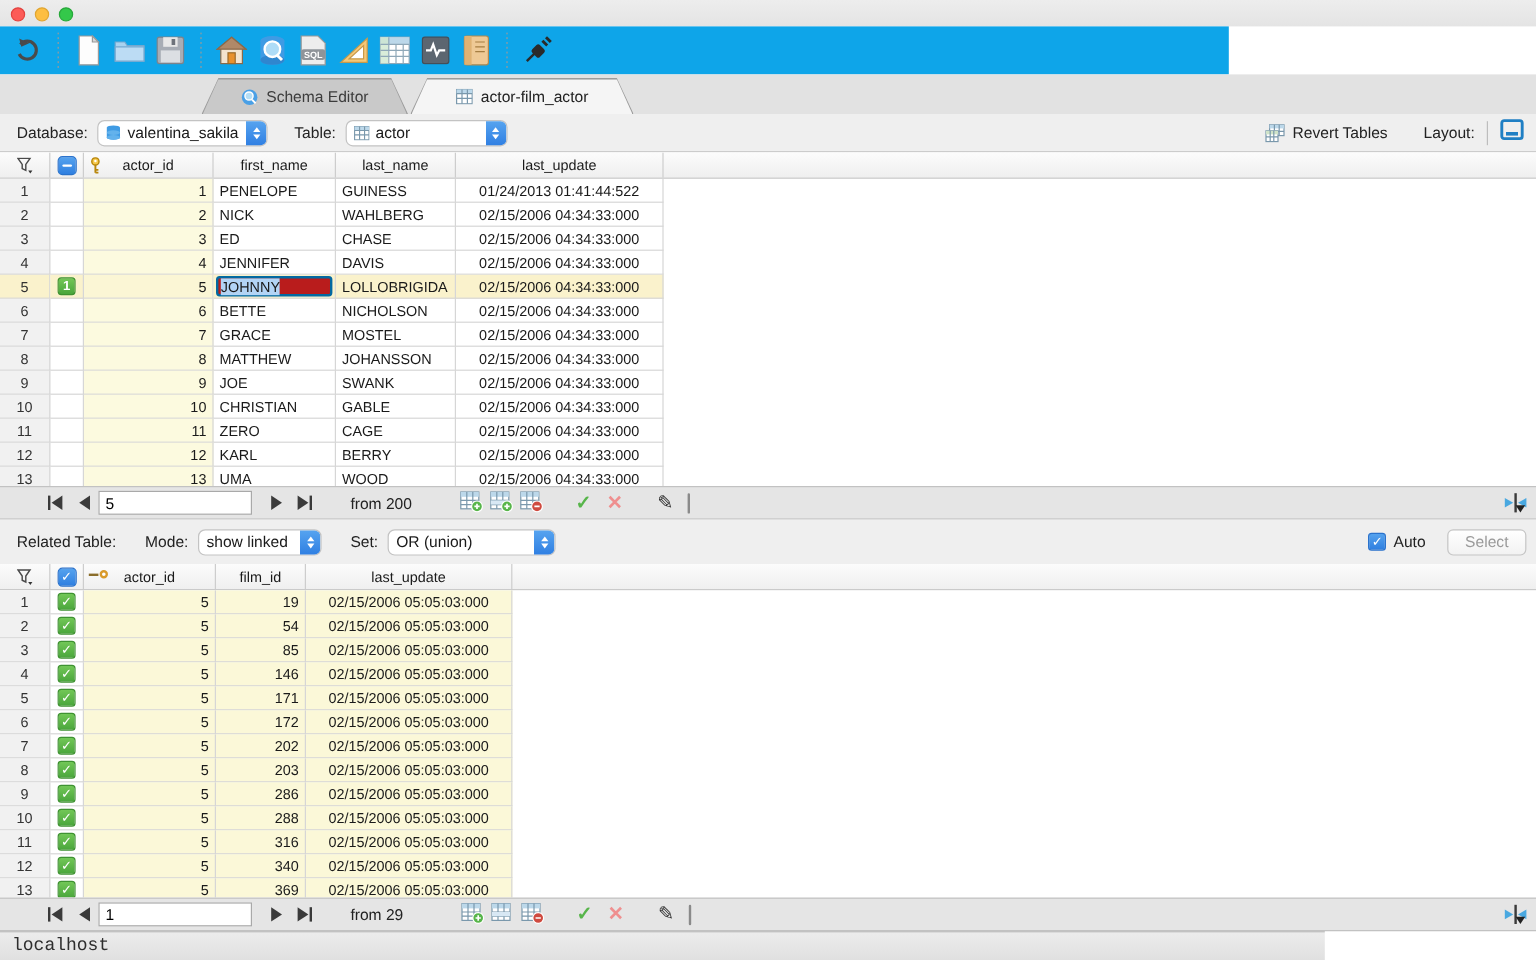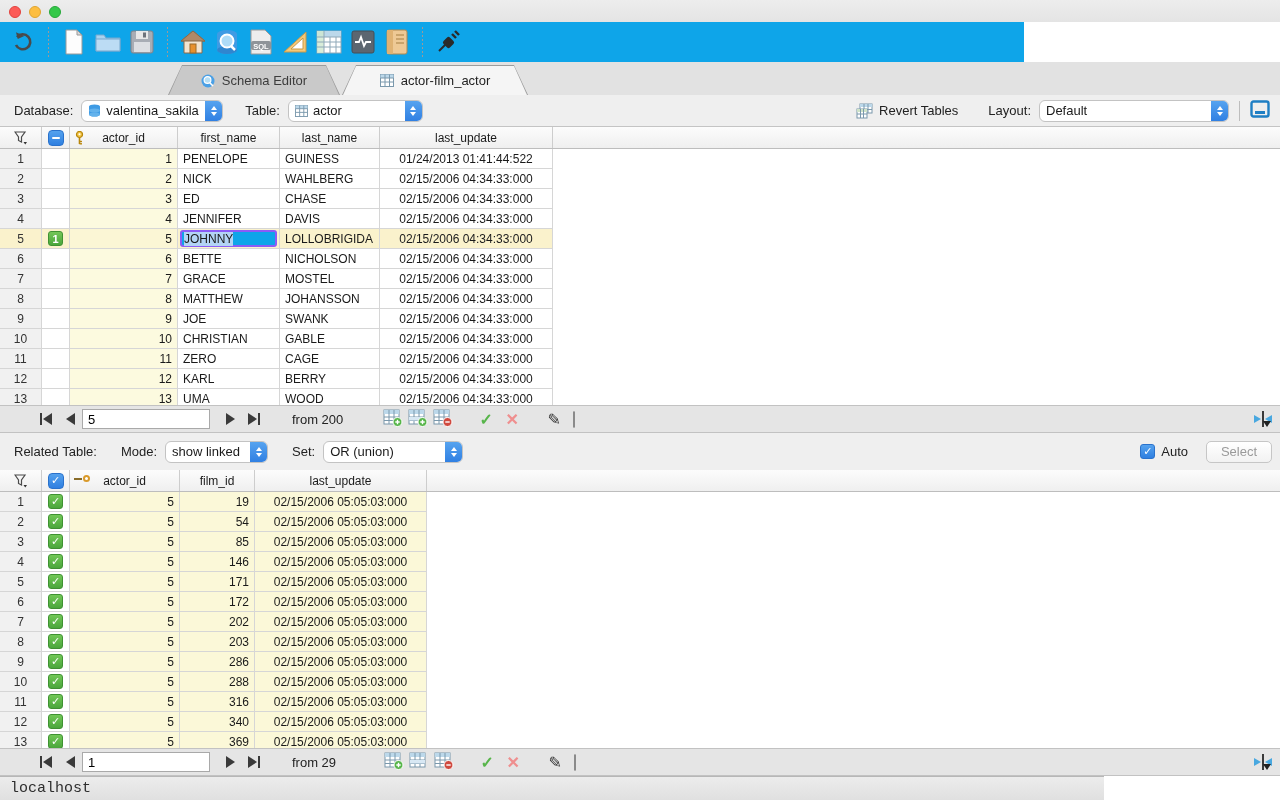--- a/index.html
+++ b/index.html
@@ -59,21 +59,21 @@
   #grid1 .grow.current .c { background:#faf2cc; }
   #grid1 .grow.current .c.keybg { background:#fbf6d5; }
   #grid2 .c:not(.rn):not(.mark) { background:#fbf8d8; }
 
   .badge { width:15px; height:15px; border-radius:3px; background:linear-gradient(#74c657,#4aa63c); border:1px solid #3f9232; color:#fff; font-size:11px; font-weight:bold; display:flex; align-items:center; justify-content:center; }
   .rowcheck { width:15px; height:15px; border-radius:3px; background:linear-gradient(#72c757,#4aa63c); border:1px solid #3f9232; color:#fff; font-size:11px; display:flex; align-items:center; justify-content:center; }
   .bluebox { width:16px; height:16px; border-radius:4px; background:linear-gradient(#55a2ee,#2f7fe0); border:1px solid #2a72cc; color:#fff; display:flex; align-items:center; justify-content:center; font-size:11px; }
   .minus { width:8px; height:2px; background:#fff; border-radius:1px; }
 
   .cell-edit { position:relative; padding:0; }
-  .editbox { margin:1px 2px; flex:1; height:17px; background:#0ea5e9; border:2px solid #8b5cf6; border-radius:3px; display:flex; align-items:center; padding:0 2px; }
+  .editbox { margin:1px 2px; flex:1; height:17px; background:#b91c1c; border:2px solid #0369a1; border-radius:3px; display:flex; align-items:center; padding:0 2px; }
   .selected-text { background:#b3d4f5; font-size:12px; }
 
   .keyicon { position:absolute; left:5px; top:4px; }
   .fkicon { position:absolute; left:4px; top:5px; display:flex; align-items:center; }
   .fk-shaft { width:8px; height:2px; background:#8a6d2a; }
   .fk-ring { width:7px; height:7px; border:2px solid #d99a2b; border-radius:50%; background:#fff; margin-left:1px; }
 
   
   .navbar { width:1280px; height:28px; background:#e5e5e5; border-top:1px solid #c2c2c2; border-bottom:1px solid #c2c2c2; display:flex; align-items:center; font-size:13px; }
   #nav1 { position:absolute; left:0; top:405px; }
@@ -282,29 +282,20 @@
           <path d="M8 1 v9 M12 1 v9 M4 6.5 h12" stroke="#7a98ac"></path>
           <rect x="1" y="6" width="10" height="9" fill="#fff" stroke="#7a98ac"></rect>
           <rect x="1" y="6" width="10" height="3" fill="#cfe3c8"></rect>
           <path d="M4.5 6 v9 M7.5 6 v9 M1 11 h10" stroke="#7a98ac"></path>
         </svg>
     </span>
     <span class="lbl">Revert Tables</span>
   </div>
 
   <span class="lbl" style="margin-left:30px">Layout:</span>
-  <div class="combo" style="width:190px; margin-left:8px">
-    <span class="combo-text">
-        <span>Default</span>
-      </span>
-    <span class="stepper">
-        <span class="chev-up"></span>
-        <span class="chev-dn"></span>
-      </span>
-  </div>
   <div class="vsep" style="margin:0 10px"></div>
   <div style="margin-right:10px">
     <svg width="20" height="18" viewBox="0 0 20 18">
         <rect x="1.5" y="1.5" width="17" height="15" rx="2" fill="none" stroke="#1f7fc4" stroke-width="2.4"></rect>
         <rect x="5" y="11" width="10" height="3" fill="#1f7fc4"></rect>
       </svg>
   </div>
 </div>
 
 <div id="grid1" class="abs grid">

